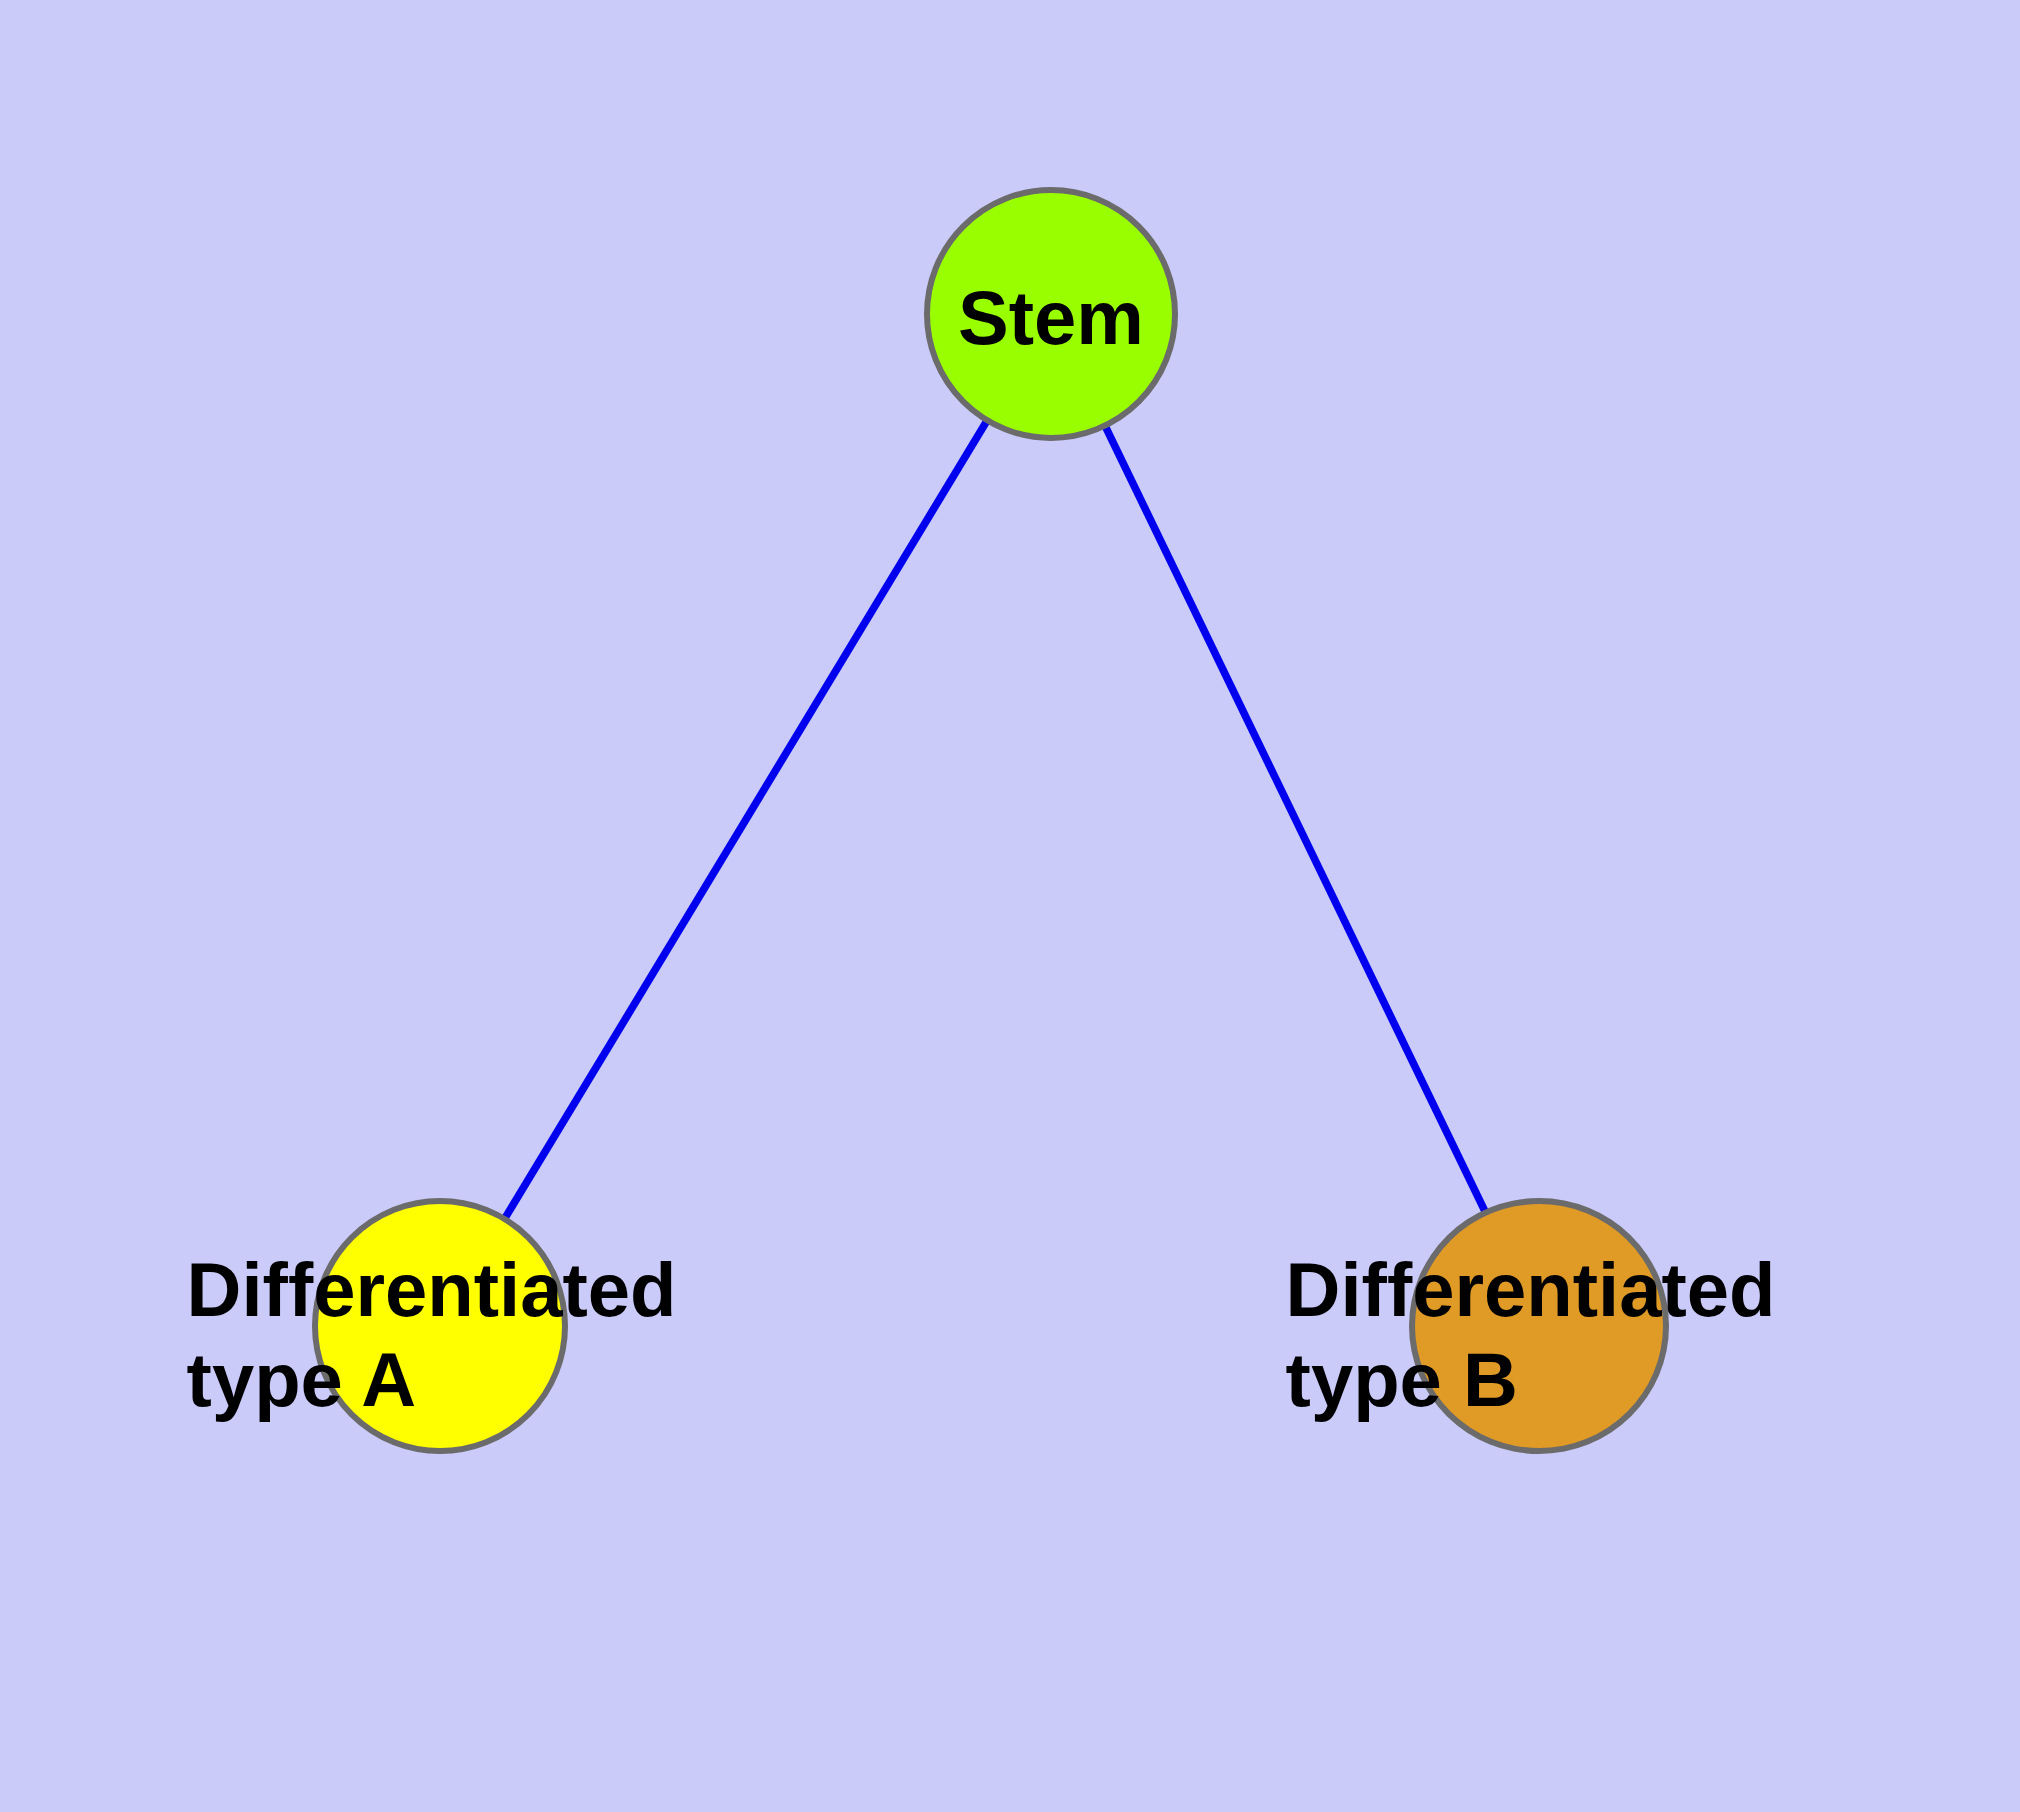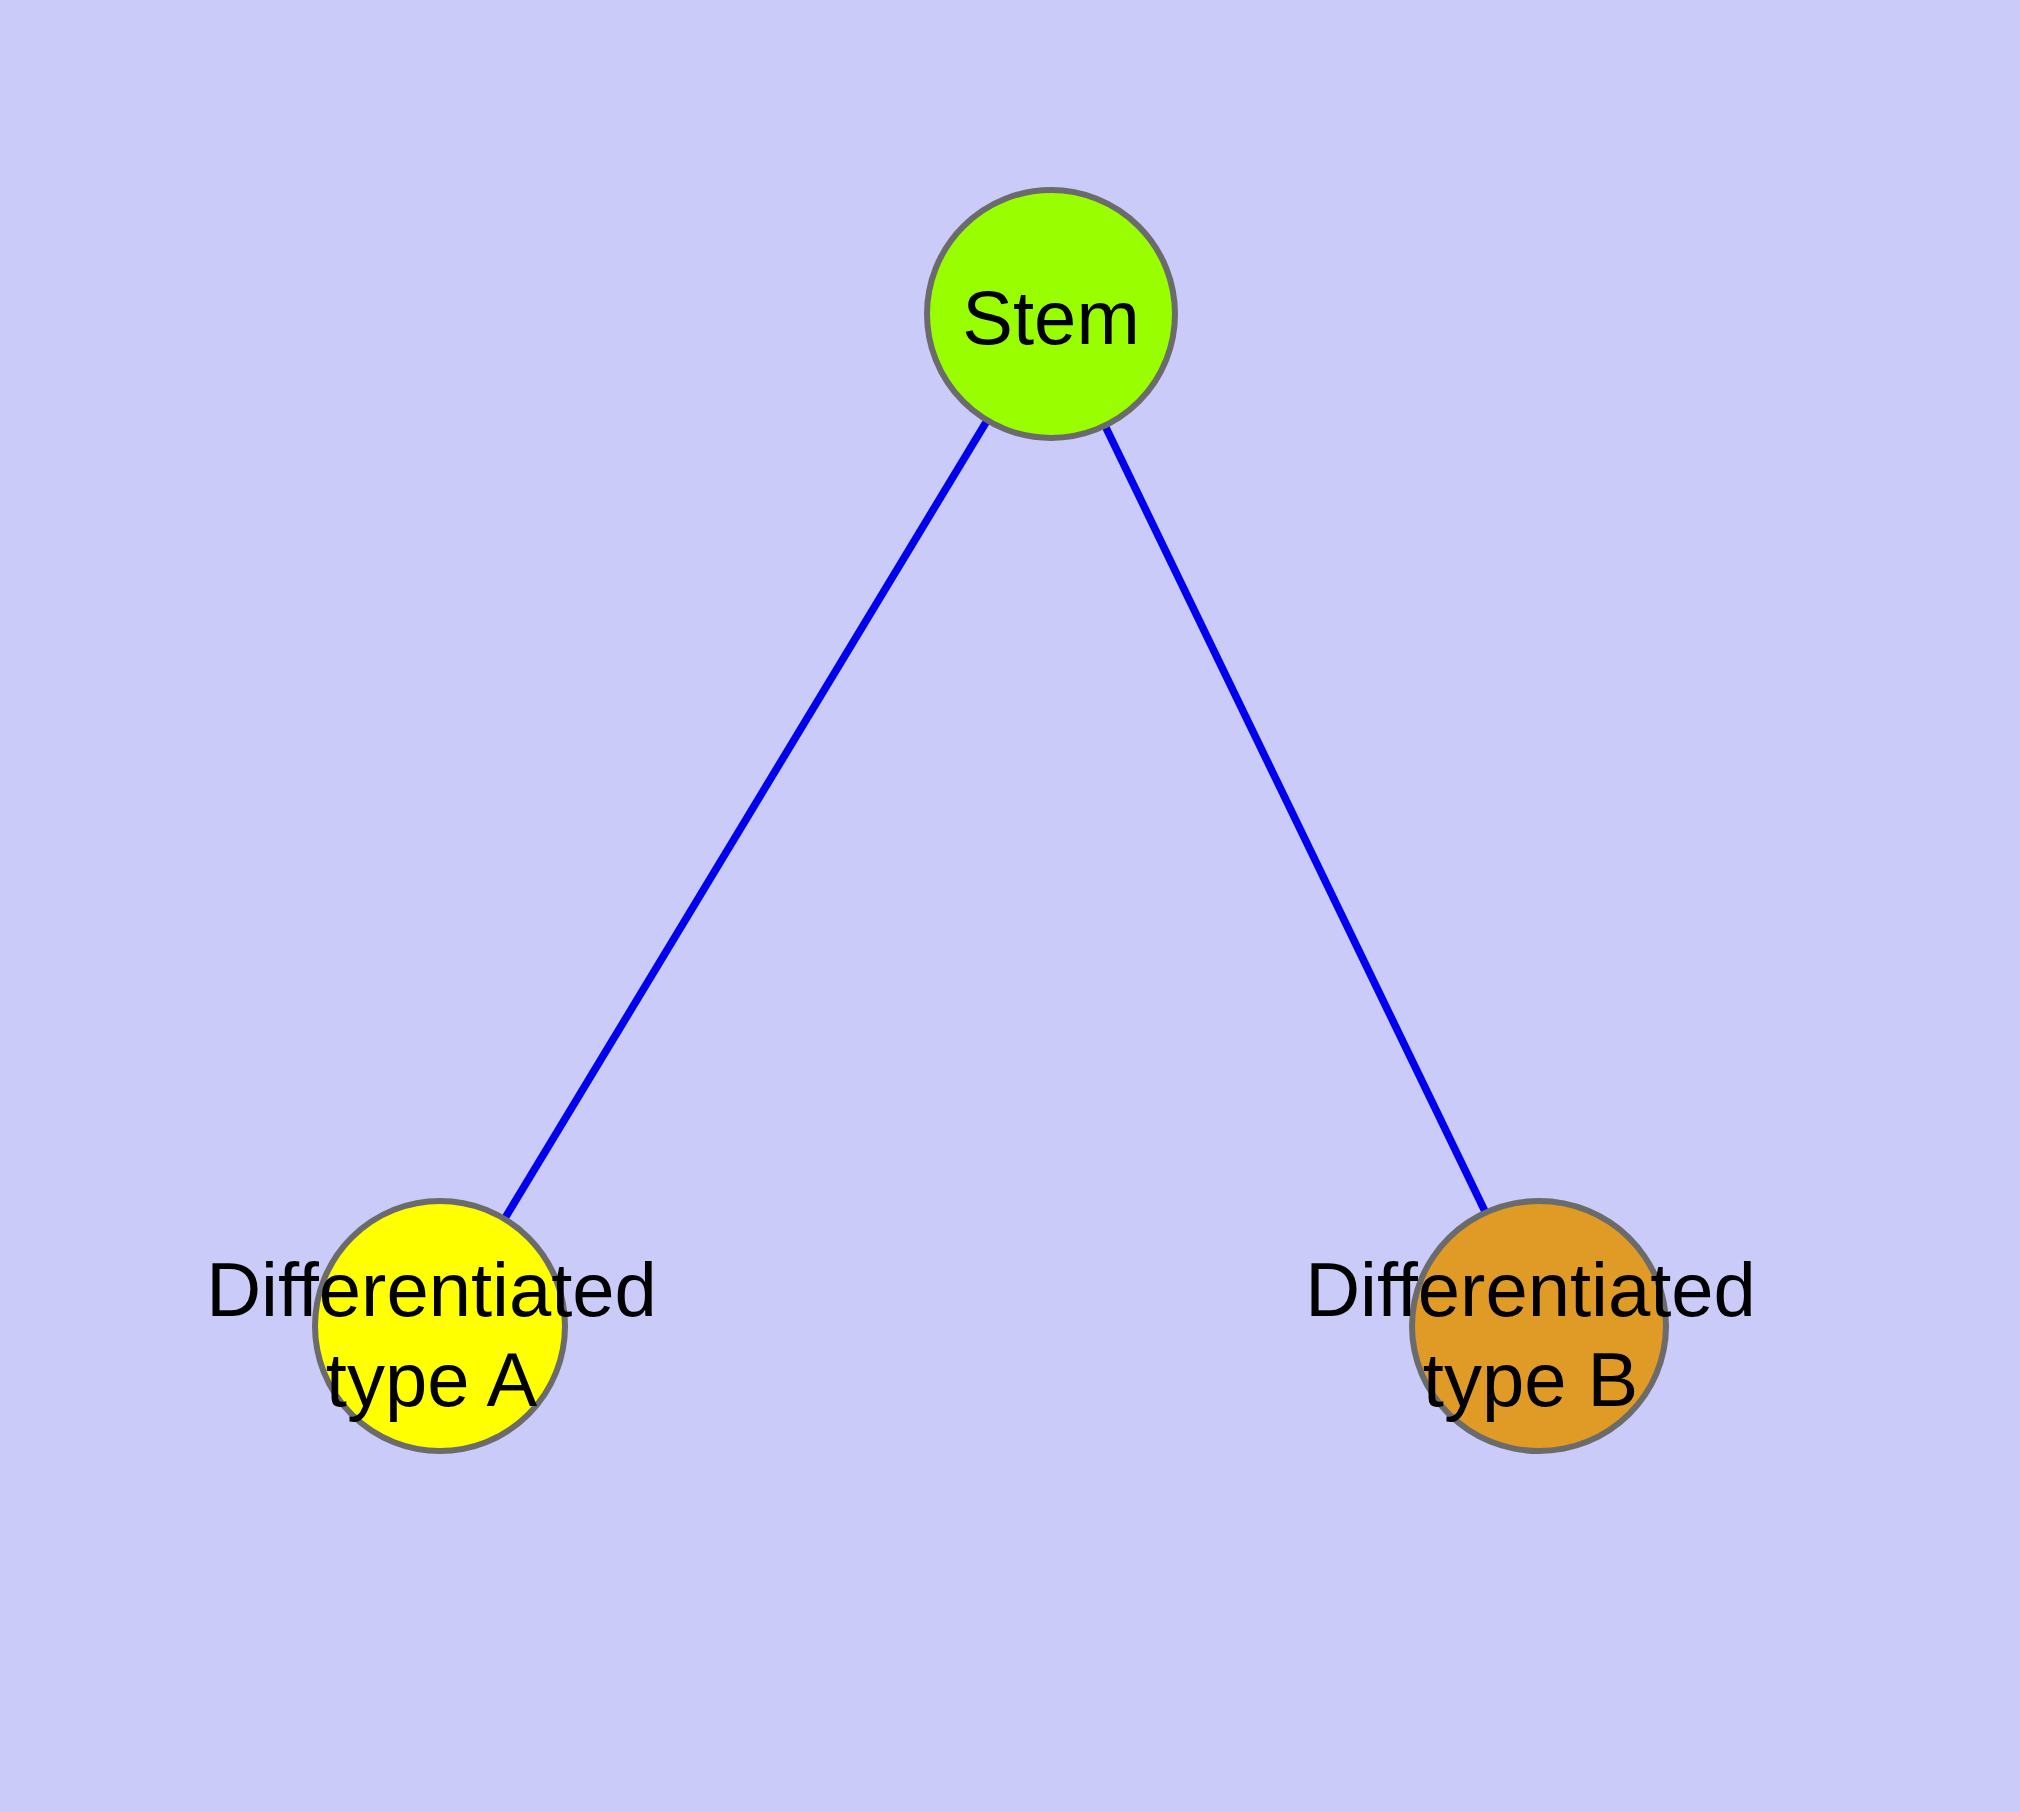--- a/index.html
+++ b/index.html
@@ -48,25 +48,25 @@
     top: 1198px;
     width: 260px;
     height: 256px;
   }
   .node-label {
     position: absolute;
     left: 50%;
     top: 50%;
     transform: translate(-50%, calc(-50% + 4.2px));
     width: max-content;
-    font-weight: normal;
+    font-weight: bold;
     font-size: 76px;
     line-height: 90px;
     color: #000000;
-    text-align: center;
+    text-align: left;
     white-space: pre-line;
     z-index: 3;
   }
   .node-label.two-line {
     transform: translate(calc(-50% - 8.5px), calc(-50% + 8.5px));
   }
 </style>
 </head>
 <body>
 

